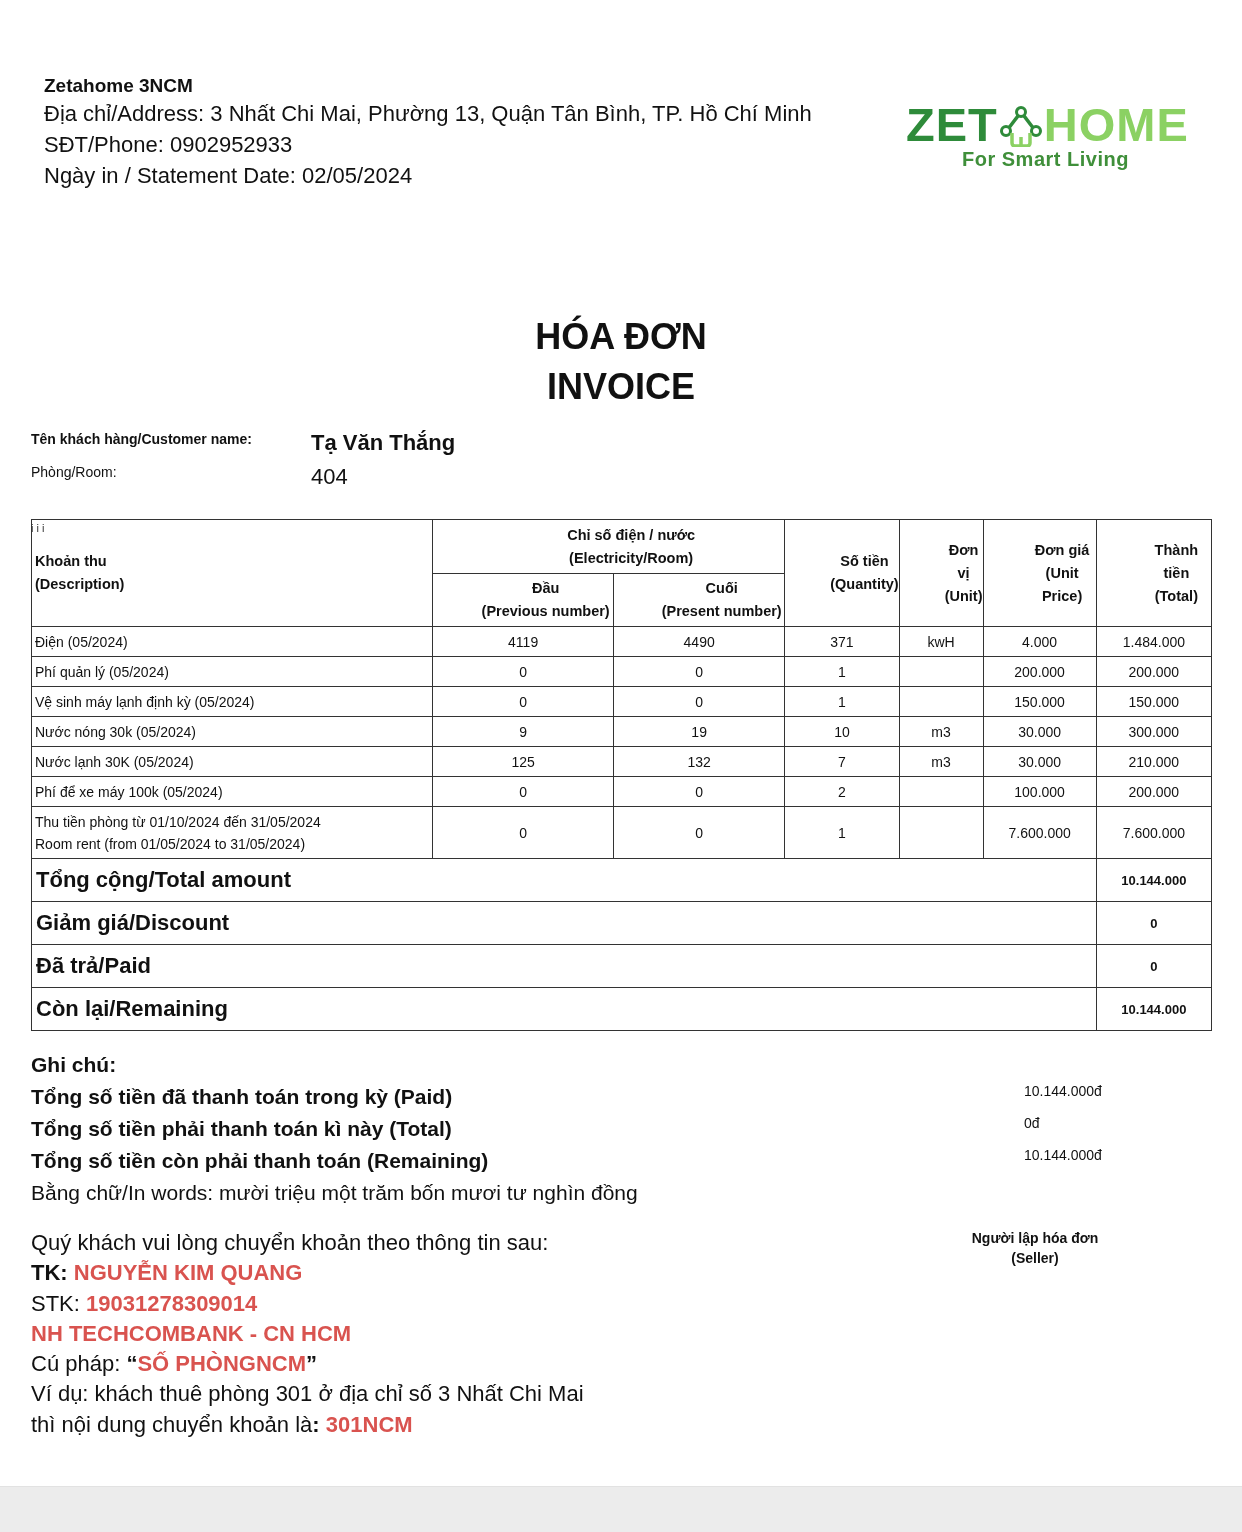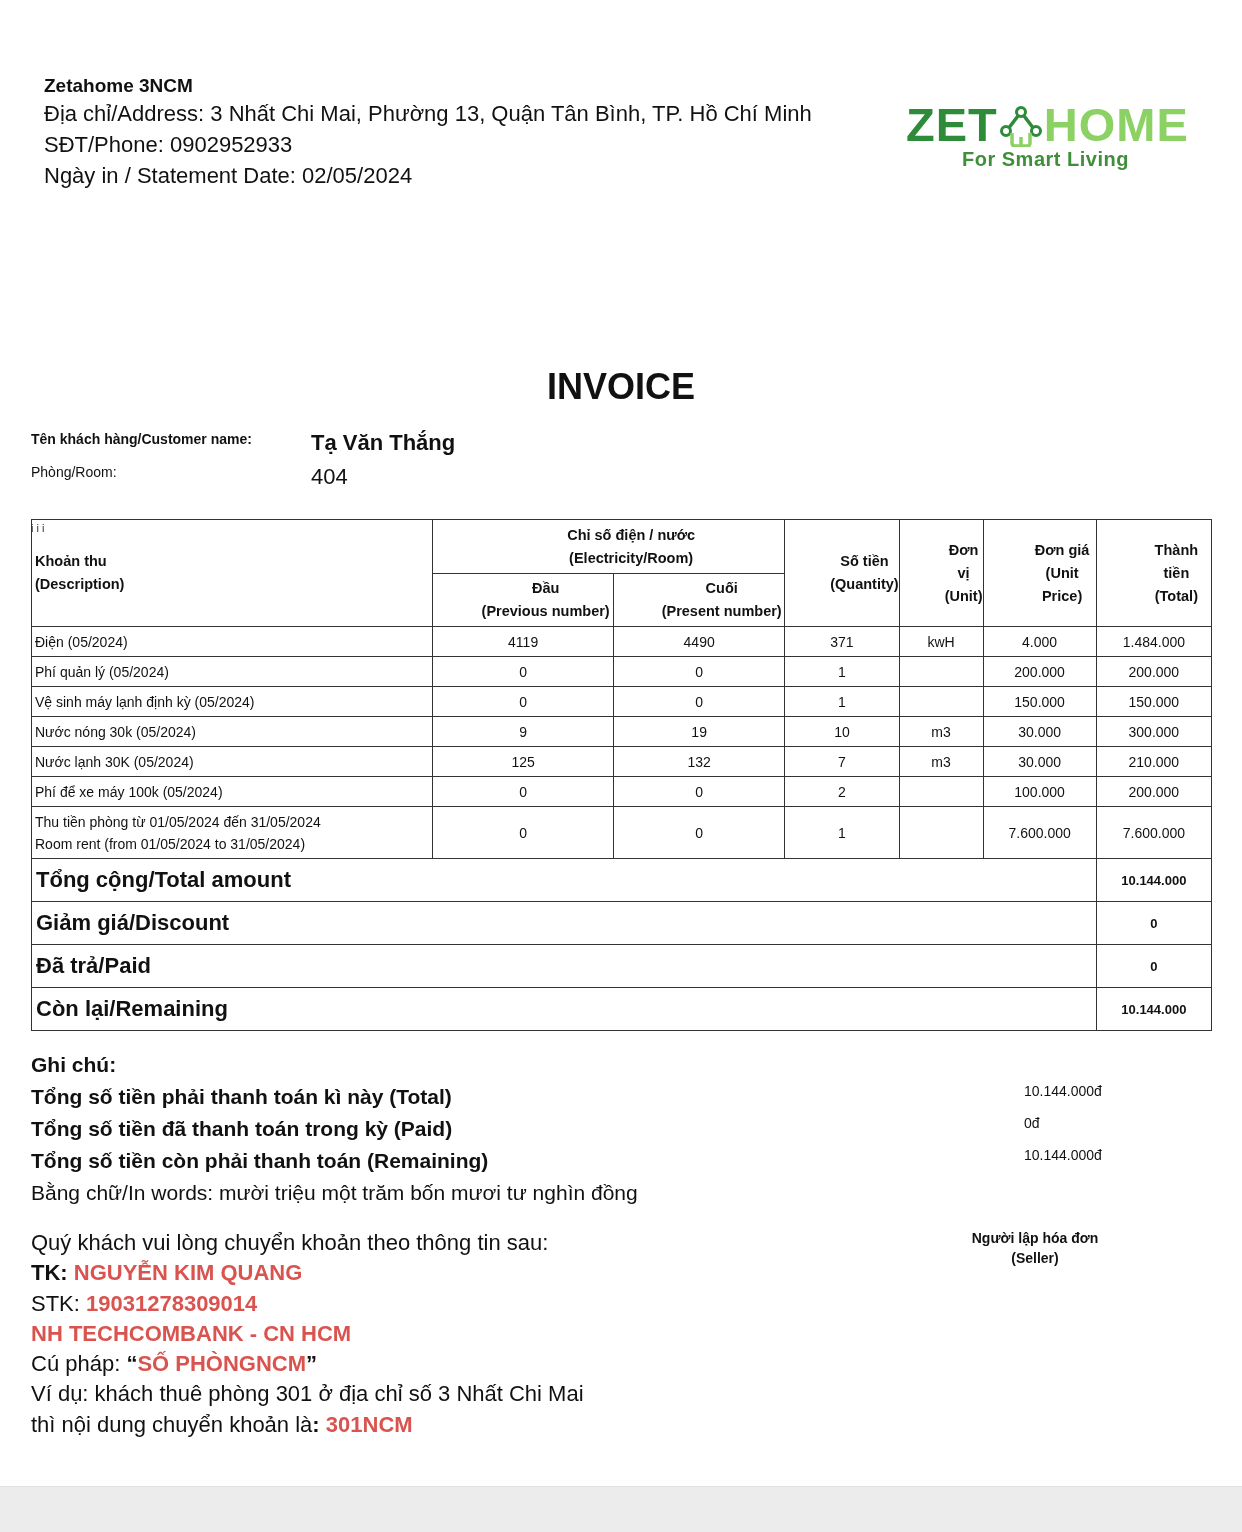--- a/index.html
+++ b/index.html
@@ -73,20 +73,21 @@
         <circle cx="7" cy="28" r="4.5" fill="#fff" stroke="#2e8b3a" stroke-width="3"></circle>
         <circle cx="37" cy="28" r="4.5" fill="#fff" stroke="#2e8b3a" stroke-width="3"></circle>
         <path d="M13 30 L13 40 Q13 43 16 43 L28 43 Q31 43 31 40 L31 30" fill="none" stroke="#8bd163" stroke-width="3.5"></path>
         <path d="M22 43 L22 34" fill="none" stroke="#8bd163" stroke-width="3.5"></path>
       </svg>
       <span class="light">HOME</span>
     </div>
     <div class="tagline">For Smart Living</div>
   </div>
 
+  <div class="title t1">HÓA ĐƠN</div>
   <div class="title t2">INVOICE</div>
 
   <div class="cust-label b" style="top:431px;">Tên khách hàng/Customer name:</div>
   <div class="cust-val b" style="top:430px;">Tạ Văn Thắng</div>
   <div class="cust-label" style="top:464px;">Phòng/Room:</div>
   <div class="cust-val" style="top:464px;">404</div>
   <div class="tiny">i i i</div>
 
   <table class="inv">
     <colgroup>
@@ -186,21 +187,21 @@
         <td class="desc">Phí để xe máy 100k (05/2024)</td>
         <td>0</td>
         <td>0</td>
         <td>2</td>
         <td></td>
         <td>100.000</td>
         <td>200.000</td>
       </tr>
       <tr class="tall">
         <td class="desc">
-          <div>Thu tiền phòng từ 01/05/2024 đến 31/05/2024</div>
+          <div>Thu tiền phòng từ 01/10/2024 đến 31/05/2024</div>
           <div>Room rent (from 01/05/2024 to 31/05/2024)</div>
         </td>
         <td>0</td>
         <td>0</td>
         <td>1</td>
         <td></td>
         <td>7.600.000</td>
         <td>7.600.000</td>
       </tr>
       <tr class="sum">
@@ -217,22 +218,22 @@
       </tr>
       <tr class="sum">
         <td class="lbl" colspan="6">Còn lại/Remaining</td>
         <td class="val">10.144.000</td>
       </tr>
     </tbody>
   </table>
 
   <div class="notes">
     <div class="h">Ghi chú:</div>
+    <div class="b">Tổng số tiền đã thanh toán trong kỳ (Paid)</div>
     <div class="b">Tổng số tiền phải thanh toán kì này (Total)</div>
-    <div class="b">Tổng số tiền đã thanh toán trong kỳ (Paid)</div>
     <div class="b">Tổng số tiền còn phải thanh toán (Remaining)</div>
     <div class="r">Bằng chữ/In words: mười triệu một trăm bốn mươi tư nghìn đồng</div>
   </div>
   <div class="amounts" style="top:1083px;">10.144.000đ</div>
   <div class="amounts" style="top:1115px;">0đ</div>
   <div class="amounts" style="top:1147px;">10.144.000đ</div>
 
   <div class="seller">
     <div>Người lập hóa đơn</div>
     <div>(Seller)</div>

